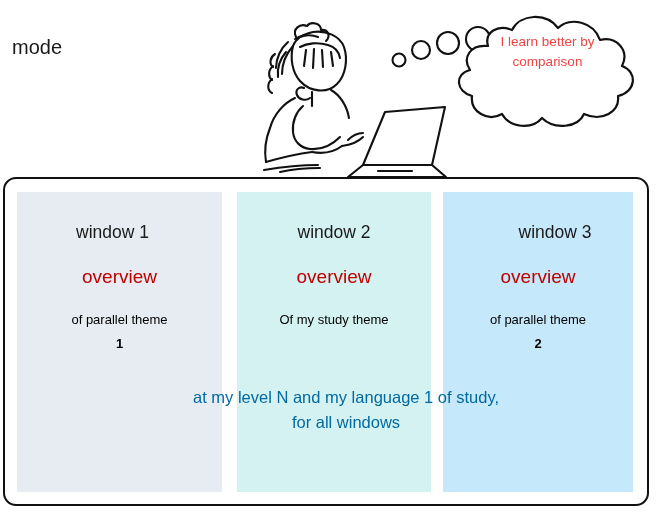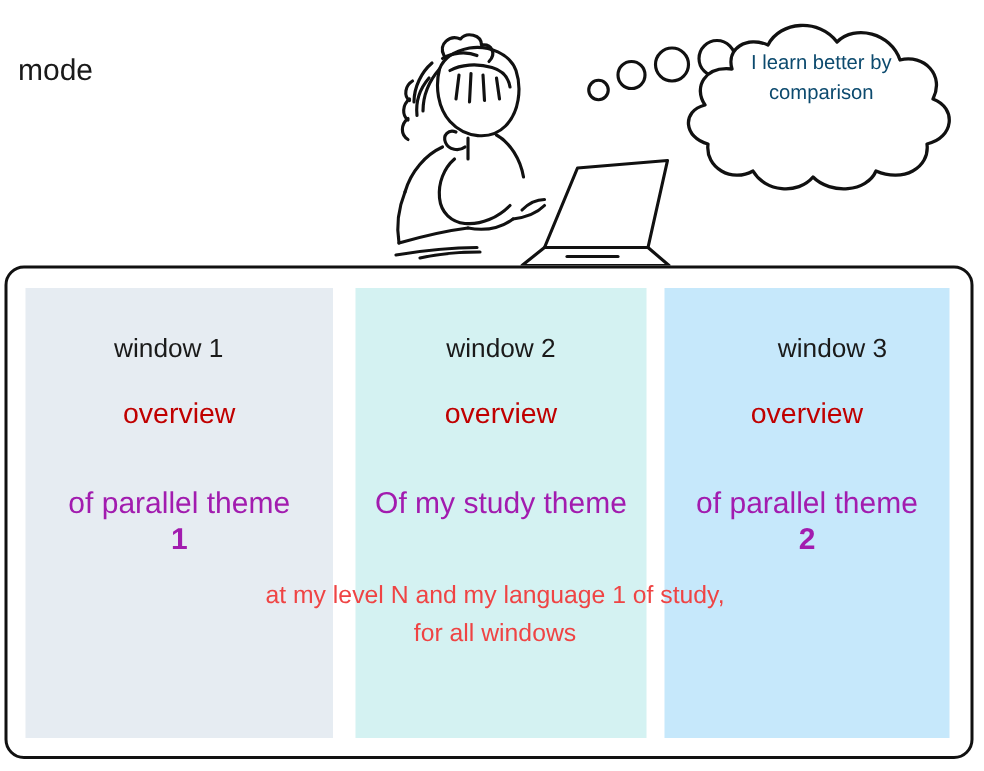--- a/index.html
+++ b/index.html
@@ -66,21 +66,21 @@
     height: 125px;
   }
   #thought-bubble-text {
     position: absolute;
     left: 470px;
     top: 32px;
     width: 155px;
     text-align: center;
     font-size: 13.5px;
     line-height: 20px;
-    color: #0c4a6e;
+    color: #ef4444;
   }
 
   
   #frame {
     position: absolute;
     left: 3px;
     top: 177px;
     width: 646px;
     height: 329px;
     border: 2.5px solid #111111;
@@ -119,42 +119,41 @@
     color: #c00000;
   }
   #overview-1 { left: 17px;  width: 205px; }
   #overview-2 { left: 237px; width: 194px; }
   #overview-3 { left: 443px; width: 190px; }
 
   .window-sub {
     position: absolute;
     top: 308px;
     text-align: center;
-    font-size: 20px;
+    font-size: 13px;
     line-height: 24px;
-    color: #a21caf;
-    margin-top: 16px;
+    color: #000000;
   }
   #sub-1 { left: 10px;  width: 219px; }
   #sub-2 { left: 237px; width: 194px; }
   #sub-3 { left: 440px; width: 196px; }
 
   .window-sub b {
     font-weight: bold;
   }
 
   #footnote {
     position: absolute;
-    left: 60px;
+    left: 76px;
     top: 385px;
     width: 540px;
     text-align: center;
     font-size: 16.5px;
     line-height: 25px;
-    color: #ef4444;
+    color: #0369a1;
   }
 
   svg { display: block; }
 </style>
 </head>
 <body>
 
 <div id="header">
 
   <div id="mode-label">mode</div>

